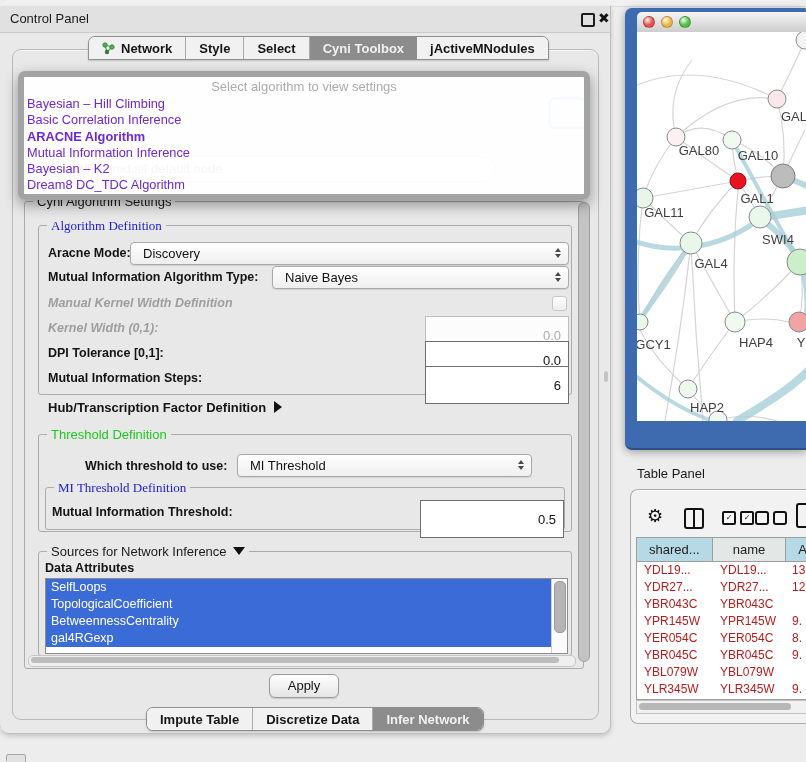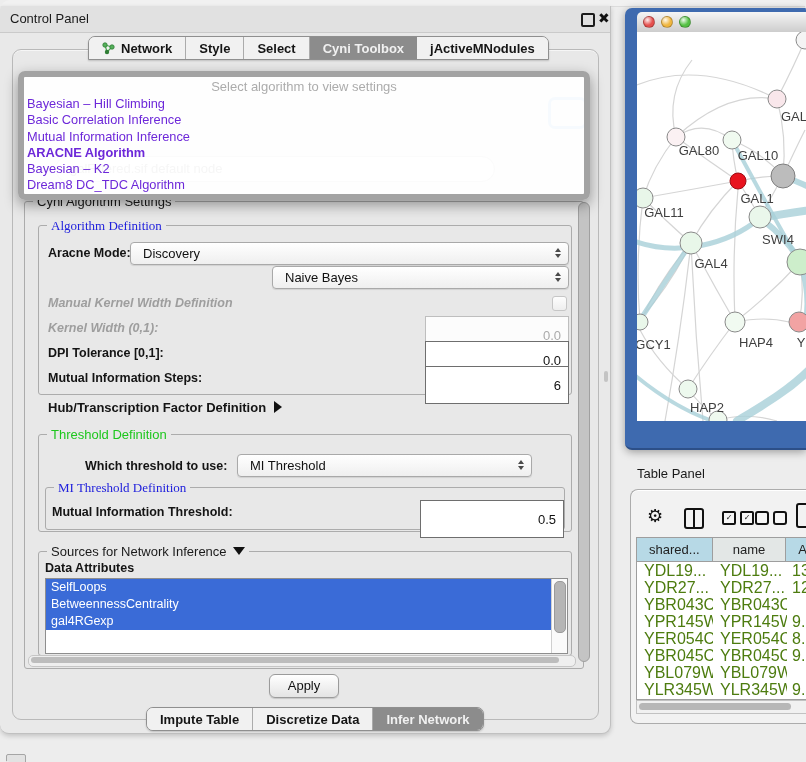--- a/index.html
+++ b/index.html
@@ -114,21 +114,21 @@
   .mini-box{width:10px;height:10px;border:2px solid #111;border-radius:3px;background:#F6F6F6;}
   #particon{left:796px;top:503px;width:16px;height:21px;border:2px solid #111;border-radius:3px;background:#F2F2F2;}
 
   #tblbox{left:636px;top:537px;width:170px;height:161px;border:1px solid #9E9E9E;border-right:none;background:#FFF;overflow:hidden;}
   #tblhead{display:flex;height:23px;border-bottom:1px solid #9E9E9E;}
   .hcell{line-height:23px;font-size:13px;color:#222;text-align:center;border-right:1px solid #9E9E9E;box-sizing:border-box;}
   .hcell.h0{width:76px;background:#B7D9E6;}
   .hcell.h1{width:74px;background:#E3E7E6;}
   .hcell.h2{flex:1;background:#B7D9E6;text-align:left;padding-left:12px;border-right:none;}
   .trow{display:flex;height:17px;}
-  .tcell{line-height:17px;font-size:16px;color:#4d7c0f;white-space:nowrap;overflow:hidden;box-sizing:border-box;}
+  .tcell{line-height:17px;font-size:12px;color:#b91c1c;white-space:nowrap;overflow:hidden;box-sizing:border-box;}
   .tcell.c0{width:76px;padding-left:7px;}
   .tcell.c1{width:74px;padding-left:7px;}
   .tcell.c2{flex:1;padding-left:5px;}
   #tp-hscroll{left:636px;top:700px;width:170px;height:12px;background:#F1F1F1;border:1px solid #C2C2C2;border-right:none;}
   #tp-hthumb{position:absolute;left:2px;top:2px;width:152px;height:7px;background:#B7B7B7;border-radius:4px;}
 
   #cornericon{left:6px;top:754px;width:18px;height:8px;border:1px solid #A5A5A5;background:#E2E2E2;border-radius:2px;}
 </style>
 </head>
 <body>
@@ -179,20 +179,21 @@
 
   <div class="abs lbl" style="left:48px;top:246px;">Aracne Mode:</div>
   <div class="abs mac-combo" style="left:130px;top:242px;width:437px;height:21px;">
     <span class="val">Discovery</span>
     <span class="spinner">
         <span class="tri-up"></span>
         <span class="tri-down"></span>
       </span>
   </div>
 
+  <div class="abs lbl" style="left:48px;top:270px;">Mutual Information Algorithm Type:</div>
   <div class="abs mac-combo" style="left:272px;top:266px;width:295px;height:21px;">
     <span class="val">Naive Bayes</span>
     <span class="spinner">
         <span class="tri-up"></span>
         <span class="tri-down"></span>
       </span>
   </div>
 
   <div class="abs lbl disabled" style="left:48px;top:296px;">Manual Kernel Width Definition</div>
   <div class="checkbox" style="left:552px;top:296px;"></div>
@@ -226,20 +227,21 @@
   <div class="abs lbl" style="left:52px;top:505px;">Mutual Information Threshold:</div>
   <input class="field" style="left: 420px; top: 500px; width: 128px;" readonly="" value="0.5">
 
   <div class="group" style="left:38px;top:551px;width:532px;height:103px;">
     <span class="legend" style="font-size:13px;"><span>Sources for Network Inference</span><span class="arrow-down"></span></span>
   </div>
   <div class="abs lbl" style="left:45px;top:561px;">Data Attributes</div>
   <div class="abs" id="attr-list">
     <div id="attr-items">
         <div class="attr-item" style="background: rgb(58, 107, 215);">SelfLoops</div>
+        <div class="attr-item" style="background: rgb(58, 107, 215);">TopologicalCoefficient</div>
         <div class="attr-item" style="background: rgb(58, 107, 215);">BetweennessCentrality</div>
         <div class="attr-item" style="background: rgb(58, 107, 215);">gal4RGexp</div>
       </div>
     <div id="attr-vscroll">
         <div id="attr-thumb"></div>
       </div>
   </div>
 
   <div class="abs" id="set-vscroll">
       <div id="set-vthumb"></div>
@@ -263,22 +265,22 @@
     </div>
 
   <div class="abs" id="bluefrag"></div>
   <div class="abs" id="ghostcombo">galFiltered.sif default node</div>
 
   <div class="abs" id="popup">
     <div id="dd-placeholder">Select algorithm to view settings</div>
     <div id="dd-items">
         <div class="dd-item">Bayesian – Hill Climbing</div>
         <div class="dd-item">Basic Correlation Inference</div>
+        <div class="dd-item bold">ARACNE Algorithm</div>
         <div class="dd-item">Mutual Information Inference</div>
-        <div class="dd-item bold">ARACNE Algorithm</div>
         <div class="dd-item">Bayesian – K2</div>
         <div class="dd-item">Dream8 DC_TDC Algorithm</div>
       </div>
   </div>
 
   <div class="abs" id="splittick"></div>
 
   <div class="abs" id="netwin"></div>
   <div class="abs" id="nettitle">
     <span class="tlight" style="background: radial-gradient(circle at 35% 30%, rgba(255, 255, 255, 0.9), rgba(255, 255, 255, 0) 55%), rgb(229, 80, 78);"></span>

